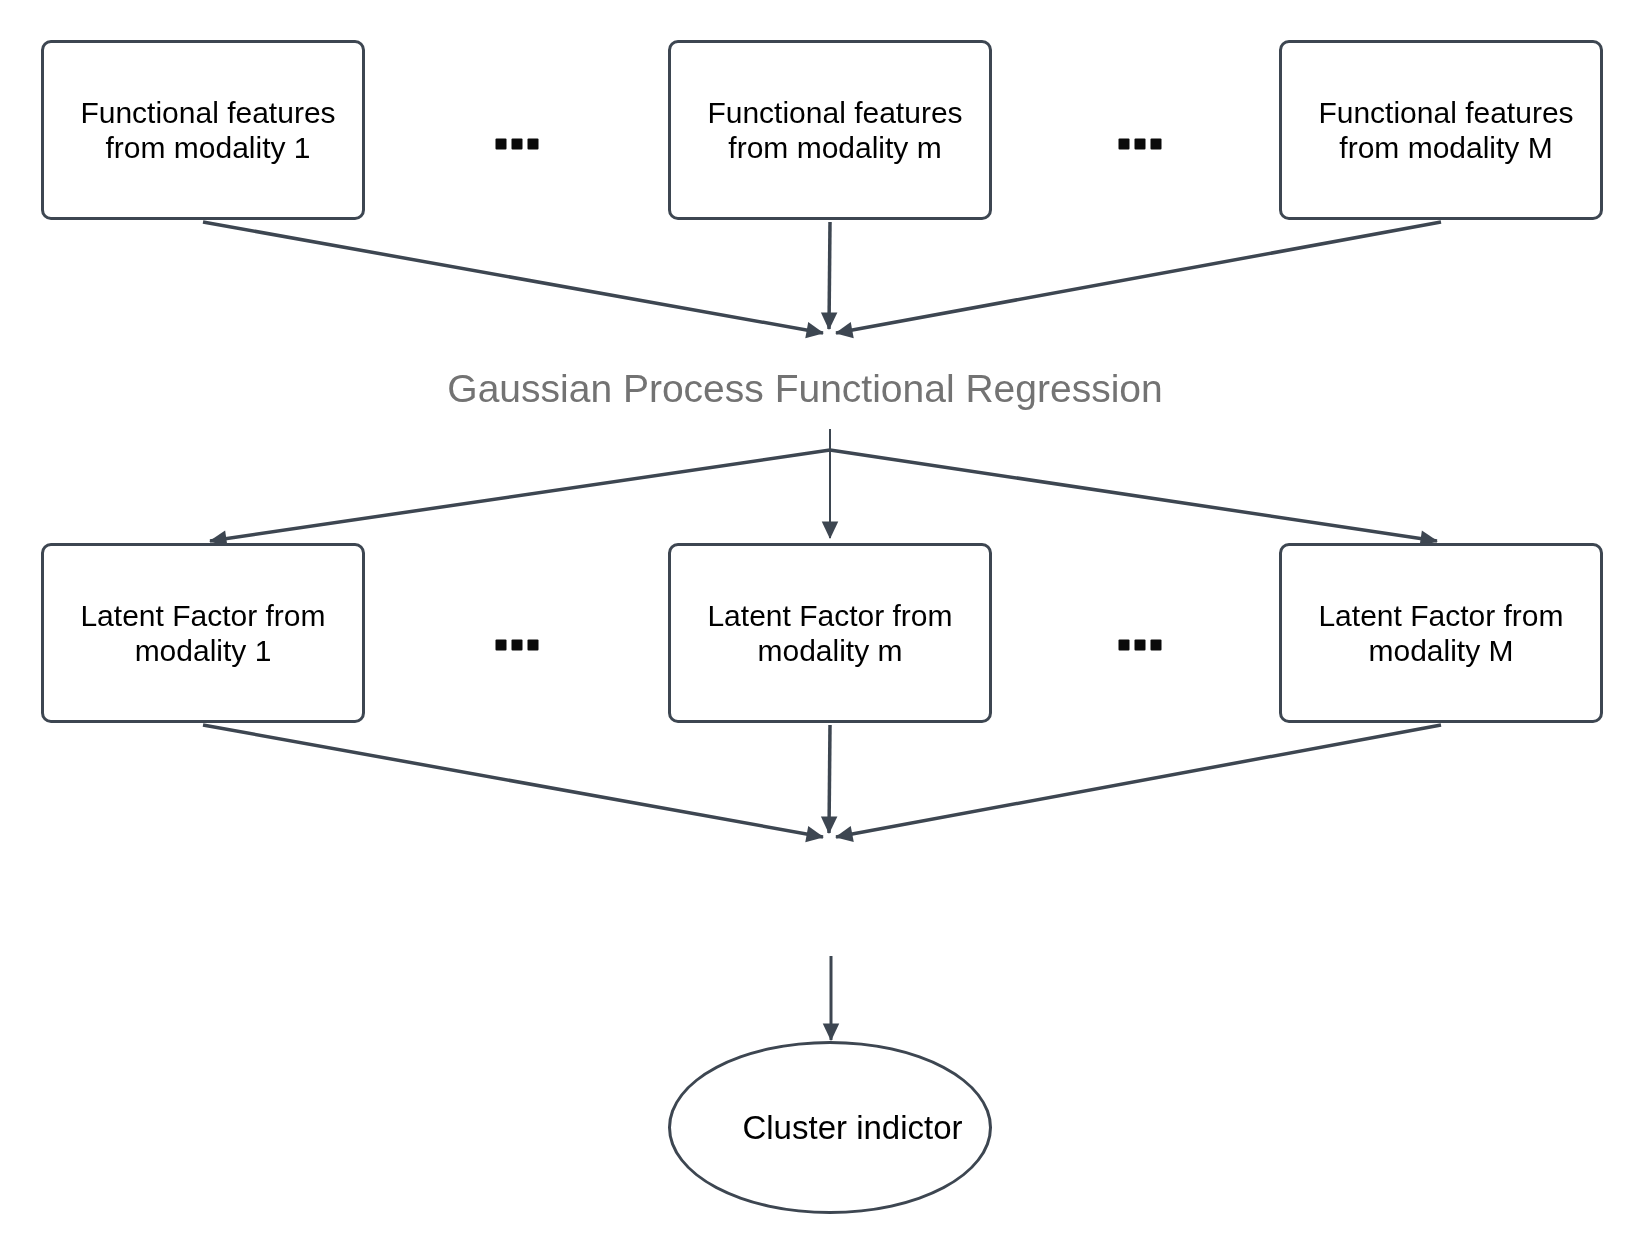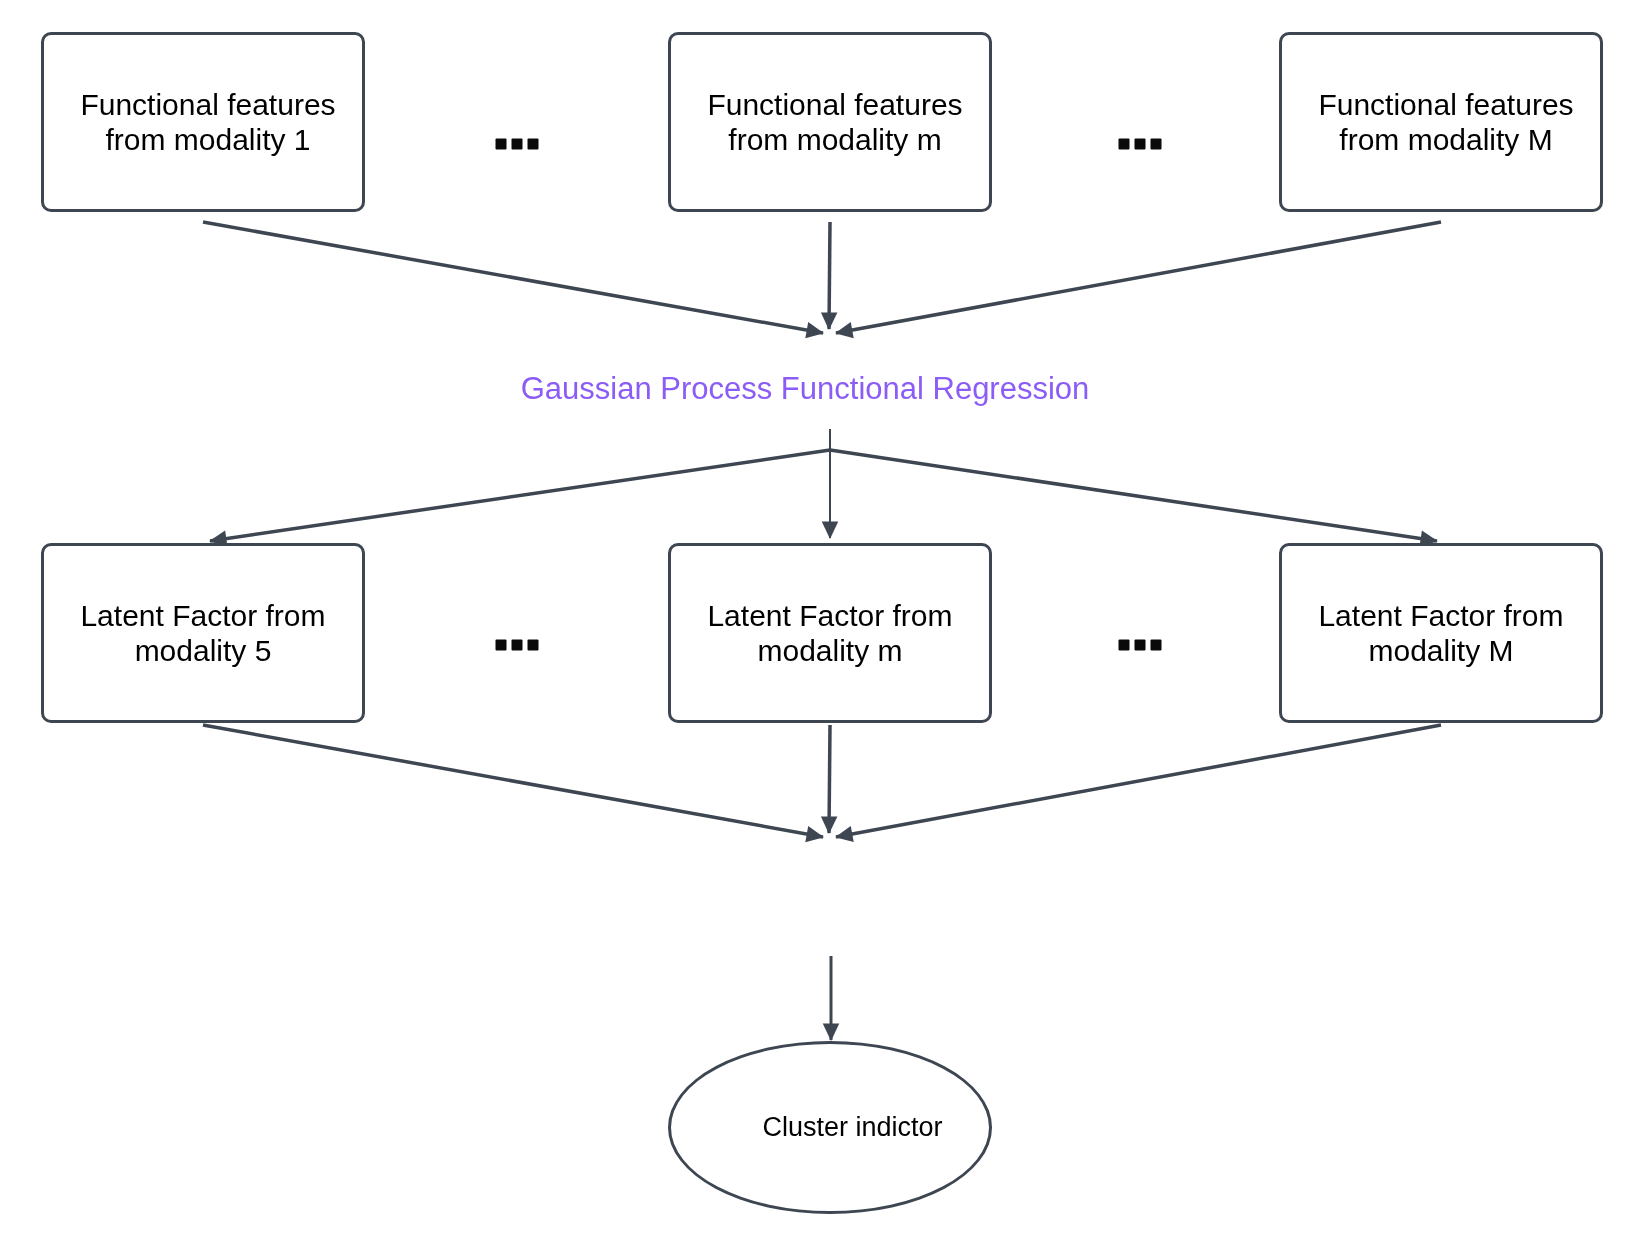--- a/index.html
+++ b/index.html
@@ -36,32 +36,32 @@
     align-items: center;
     justify-content: center;
     text-align: center;
     padding: 0 18px;
   }
   .node .label {
     font-size: 30px;
     line-height: 35px;
     color: #000000;
   }
-  .row1 { top: 32px; padding-left: 28px; }
+  .row1 { top: 40px; padding-left: 28px; }
   .row2 { top: 543px; }
   .col1 { left: 41px; }
   .col2 { left: 668px; }
   .col3 { left: 1279px; }
 
   .stage-label {
     position: absolute;
     transform: translate(-50%, -50%);
     white-space: nowrap;
-    font-size: 31px;
-    color: #8b5cf6;
+    font-size: 39px;
+    color: #737373;
   }
   .dots {
     position: absolute;
     transform: translate(-50%, -50%);
     display: flex;
     gap: 5px;
   }
   .dots i {
     display: block;
     width: 11px;
@@ -78,21 +78,21 @@
     box-sizing: border-box;
     background: #ffffff;
     border: 3px solid #3d4651;
     border-radius: 50%;
     display: flex;
     align-items: center;
     justify-content: center;
     text-align: center;
   }
   .ellipse .label {
-    font-size: 27px;
+    font-size: 33px;
     color: #000000;
     margin-left: 45px;
   }
   .edge { fill: none; }
 </style>
 </head>
 <body>
 
 <div class="canvas">
 
@@ -135,21 +135,21 @@
       <i></i>
       <i></i>
   </div>
   <div class="node row1 col3">
     <span class="label">Functional features from modality M</span>
   </div>
 
   <div class="stage-label" style="left:805px; top:389px;">Gaussian Process Functional Regression</div>
 
   <div class="node row2 col1">
-    <span class="label">Latent Factor from modality 5</span>
+    <span class="label">Latent Factor from modality 1</span>
   </div>
   <div class="dots" style="left:517px; top:645px;">
     <i></i>
       <i></i>
       <i></i>
   </div>
   <div class="node row2 col2">
     <span class="label">Latent Factor from modality m</span>
   </div>
   <div class="dots" style="left:1140px; top:645px;">

